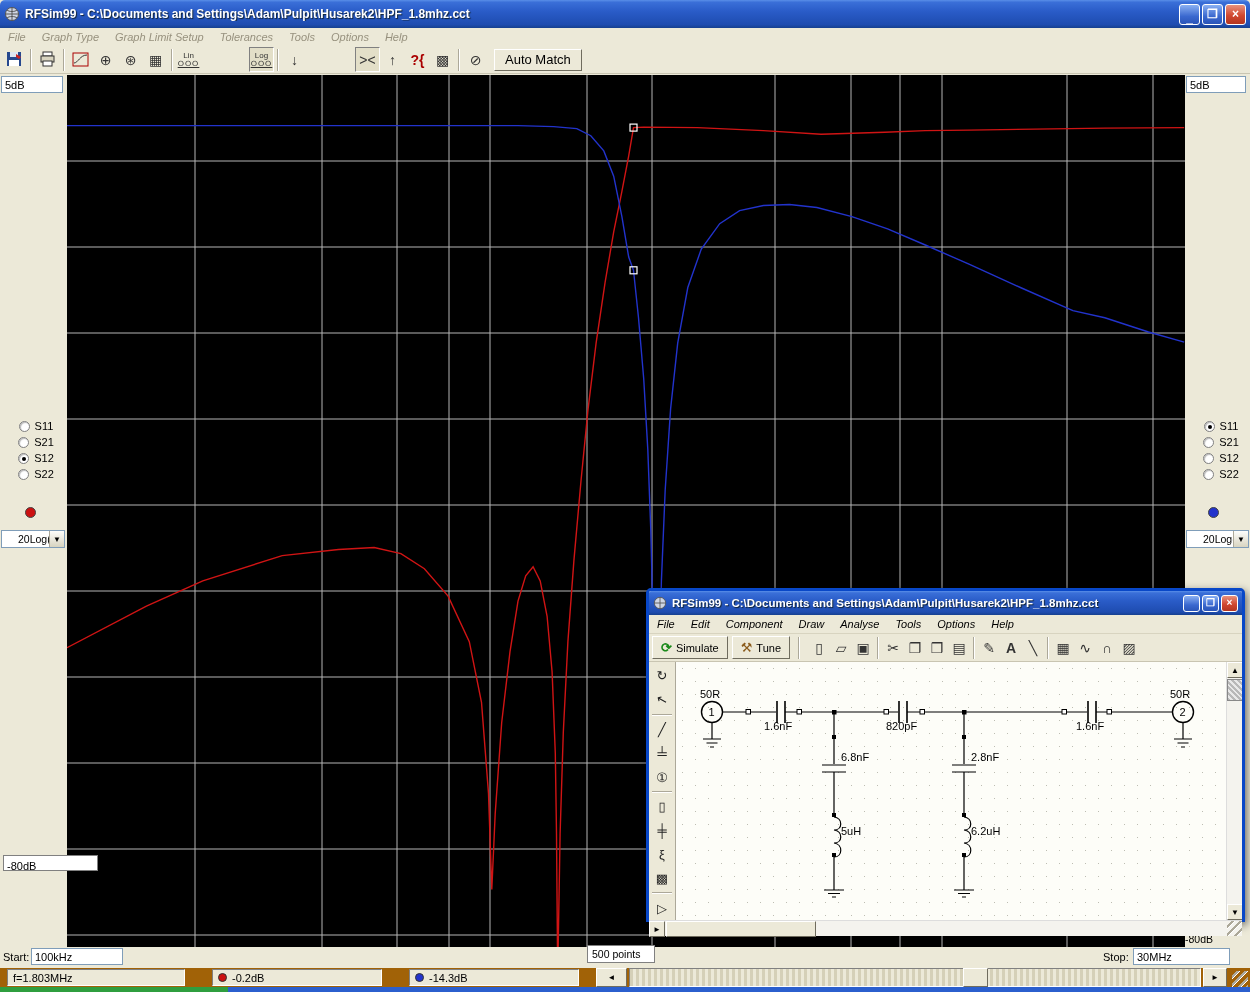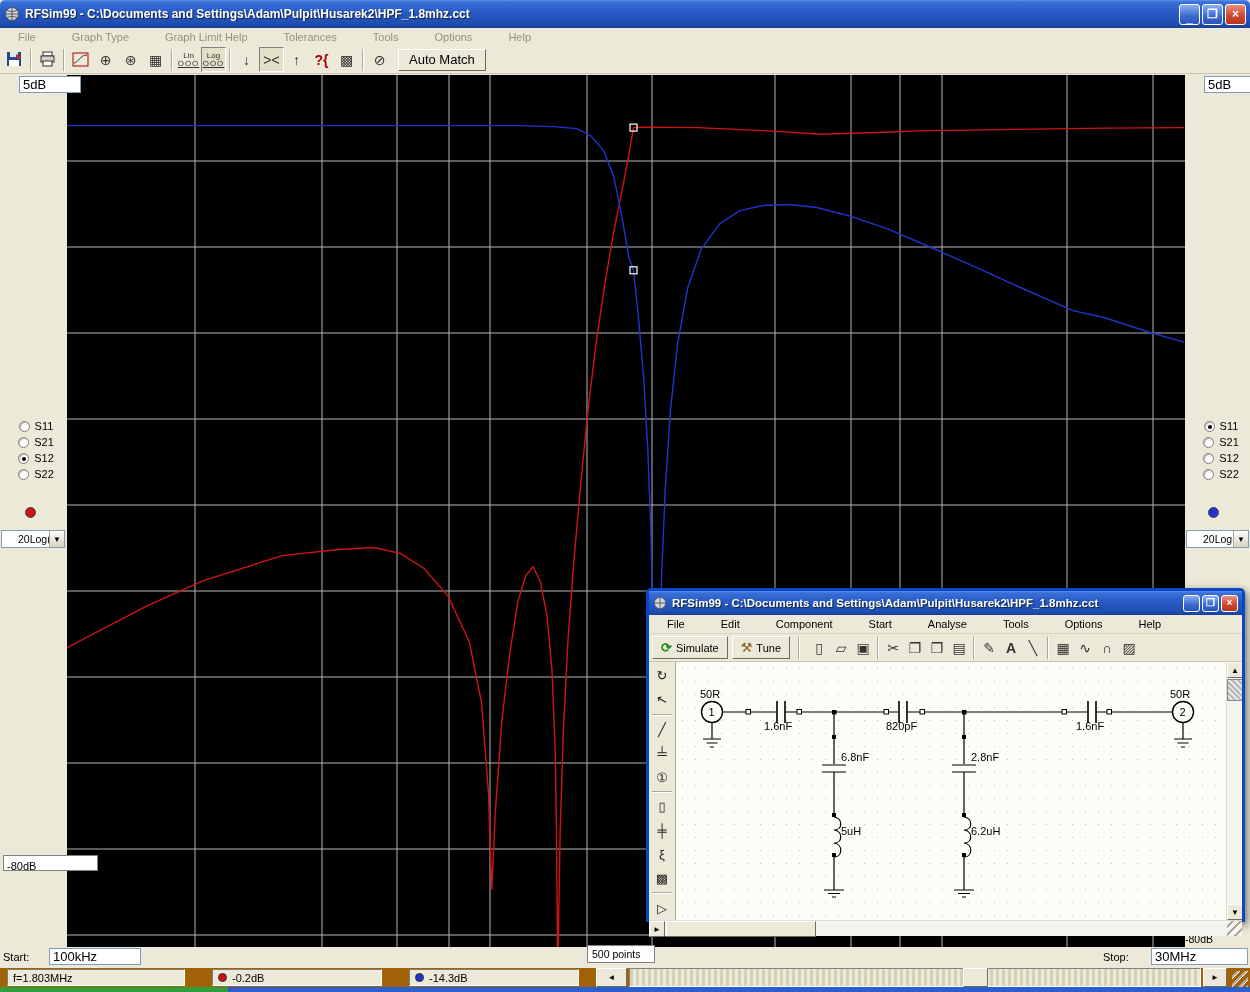--- a/index.html
+++ b/index.html
@@ -12,30 +12,30 @@
     display:flex; align-items:center; padding:12px 4px; border-radius:5px 5px 0 0; }
   .titlebar .apptitle { color:#fff; font-weight:bold; font-size:12px; text-shadow:1px 1px 1px #123; margin-left:5px;
     white-space:nowrap; overflow:hidden; flex:1; }
   .winbtns { display:flex; gap:2px; }
   .winbtn { width:21px; height:21px; border:1px solid #fff; border-radius:3px; color:#fff; font-weight:bold;
     display:flex; align-items:center; justify-content:center; font-size:12px; line-height:1;
     background:linear-gradient(180deg,#8ab0f2,#3a68cf 60%,#2a55b8); }
   .winbtn.close { background:linear-gradient(180deg,#e8927e,#d14830 55%,#b33520); }
   .winbtn.mini span { position:relative; top:4px; }
   .menubar { display:flex; align-items:center; background:#ece9d8; }
-  .menubar .mi { padding:2px 18px; cursor:default; }
+  .menubar .mi { padding:2px 8px; cursor:default;font-style:italic; }
   .toolbar { display:flex; align-items:center; background:#ece9d8; }
   .tbtn { width:25px; height:25px; display:flex; align-items:center; justify-content:center;
     border:1px solid transparent; font-size:14px; color:#333; }
   .tbtn.pressed { border:1px solid #808080; border-bottom-color:#fff; border-right-color:#fff;
-    background:#e3dfc8; }
+    background:#e3dfc8;margin-left:48px; }
   .tsep { width:2px; height:22px; margin:0 3px; border-left:1px solid #aca899; border-right:1px solid #fff; }
   .raised { border:1px solid; border-color:#fff #6f6c5e #6f6c5e #fff; background:#ece9d8; }
   input.xpfield { border:1px solid; border-color:#7f9db9 #7f9db9 #7f9db9 #7f9db9; background:#fff;
-    font-family:"Liberation Sans",sans-serif; font-size:13px; padding:0 3px; height:17px;margin-left:18px; }
+    font-family:"Liberation Sans",sans-serif; font-size:11px; padding:0 3px; height:17px; }
 
   
   #main-menubar { position:absolute; left:0; top:28px; right:0; height:18px; color:#97917e; }
   #main-toolbar { position:absolute; left:0; top:46px; right:0; height:28px; border-bottom:1px solid #c9c5b2; padding-left:2px; }
   .minilabel { font-size:8px; line-height:1; text-align:center; }
   .minilabel u { display:block; font-size:7px; letter-spacing:1px; }
   #automatch { height:22px; padding:0 10px; margin-left:6px; font-size:13px;
     display:flex; align-items:center; }
 
   
@@ -125,21 +125,21 @@
         <span>_</span>
       </div>
     <div class="winbtn">❐</div>
     <div class="winbtn close">×</div>
   </div>
 </div>
 
 <div class="menubar" id="main-menubar">
   <span class="mi">File</span>
   <span class="mi">Graph Type</span>
-  <span class="mi">Graph Limit Help</span>
+  <span class="mi">Graph Limit Setup</span>
   <span class="mi">Tolerances</span>
   <span class="mi">Tools</span>
   <span class="mi">Options</span>
   <span class="mi">Help</span>
 </div>
 
 <div class="toolbar" id="main-toolbar">
   <div class="tbtn">
     <svg width="17" height="17" viewBox="0 0 17 17">
         <rect x="1" y="1" width="14" height="14" fill="#26488e"></rect>
@@ -312,21 +312,21 @@
           <span>_</span>
         </div>
       <div class="winbtn">❐</div>
       <div class="winbtn close">×</div>
     </div>
   </div>
   <div class="menubar" id="inner-menubar">
     <span class="mi">File</span>
     <span class="mi">Edit</span>
     <span class="mi">Component</span>
-    <span class="mi">Start</span>
+    <span class="mi">Draw</span>
     <span class="mi">Analyse</span>
     <span class="mi">Tools</span>
     <span class="mi">Options</span>
     <span class="mi">Help</span>
   </div>
   <div class="toolbar" id="inner-toolbar">
     <button class="raised act-btn">
       <span class="iico" style="color:#1a8a1a; font-weight:bold;">⟳</span>
       <span>Simulate</span>
     </button>

